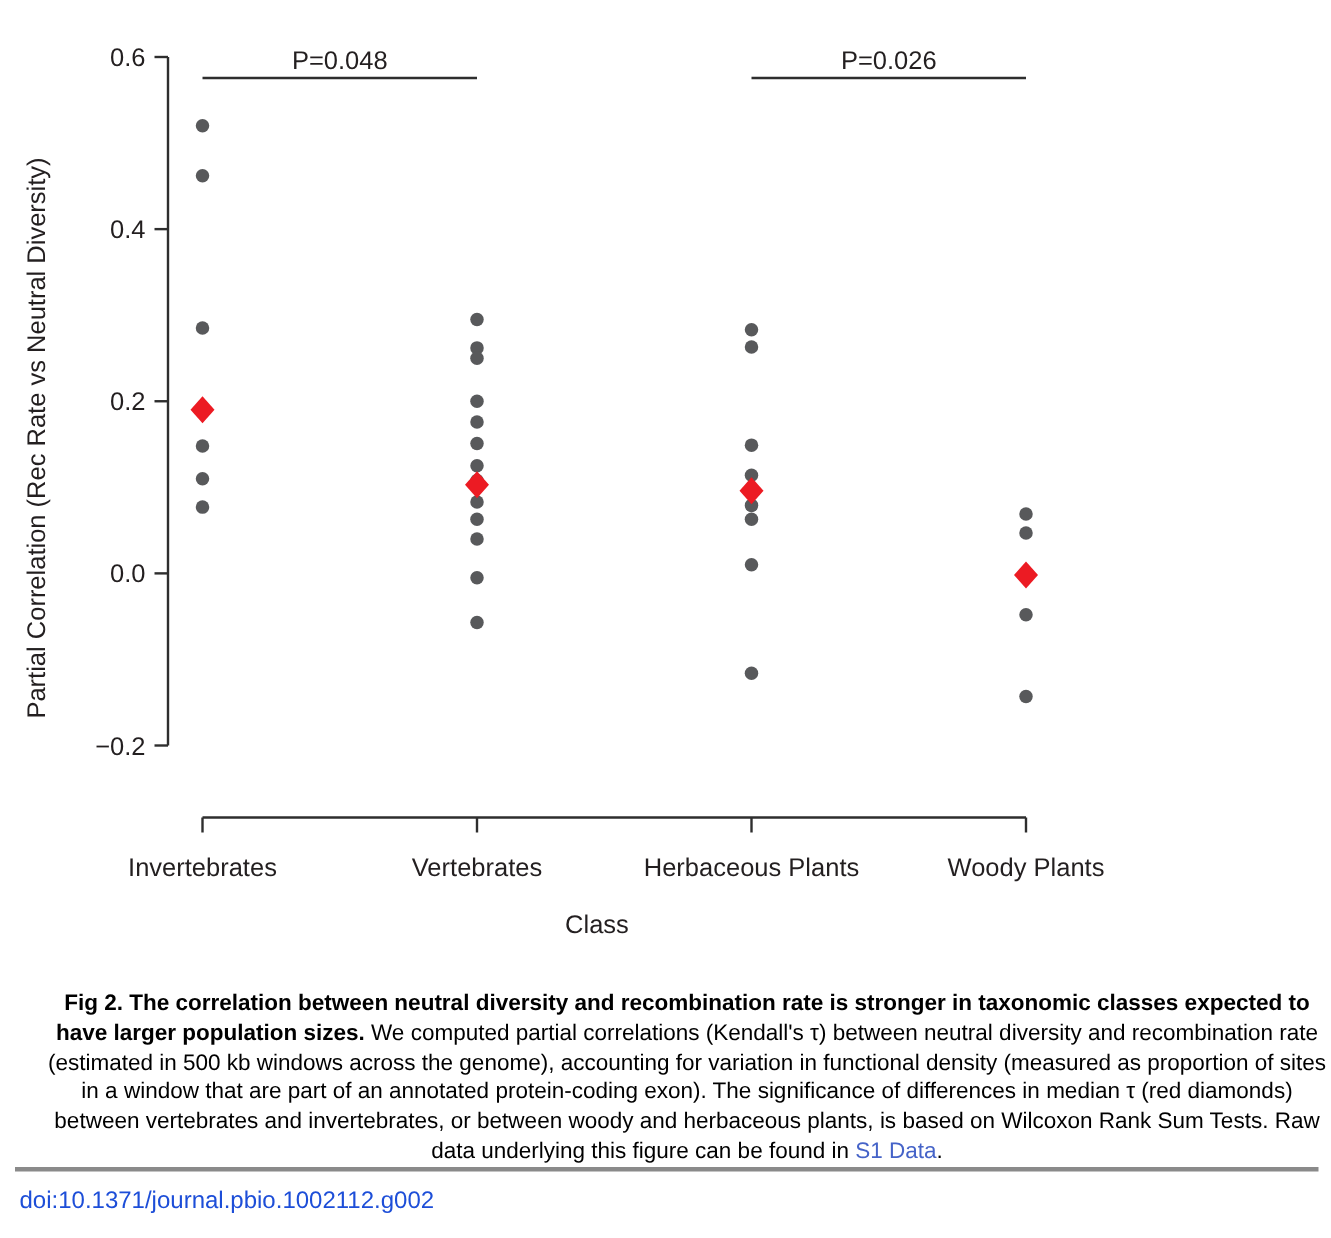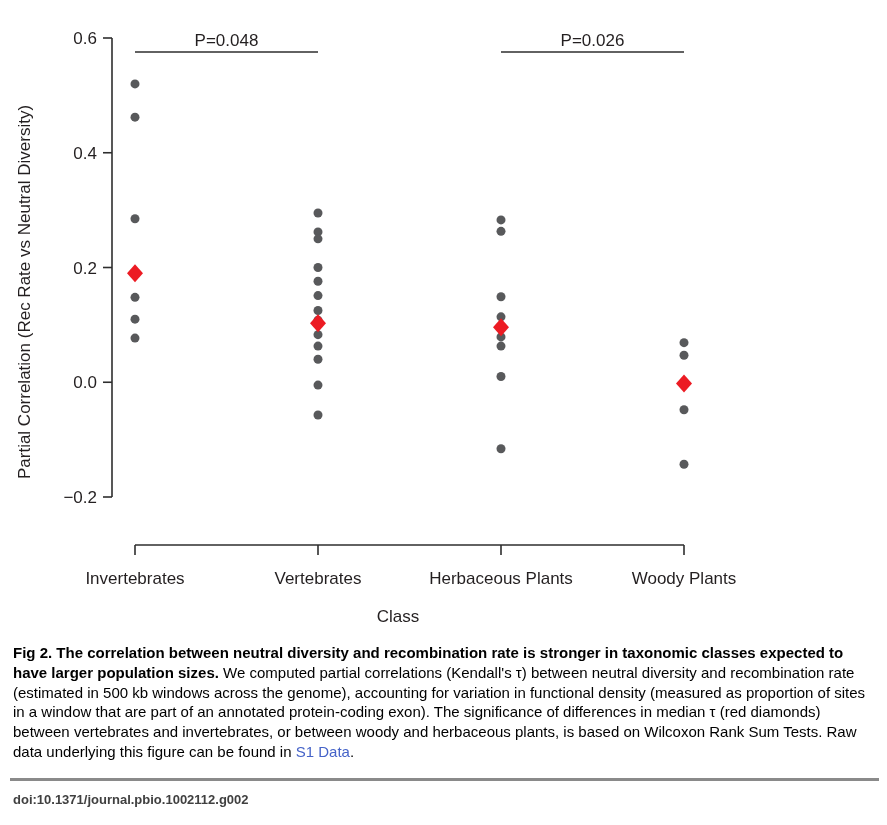--- a/index.html
+++ b/index.html
@@ -7,29 +7,29 @@
     width:887px;height:825px;background:#ffffff;position:relative;overflow:hidden;
     font-family:"Liberation Sans",sans-serif;color:#000;
   }
   #chart{position:absolute;left:0;top:0;}
   #chart text{font-family:"Liberation Sans",sans-serif;font-size:17px;fill:#231F20;}
   #chart text.end{text-anchor:end;}
   #chart text.mid{text-anchor:middle;}
   #chart line{stroke:#2e2e2e;stroke-width:1.6;}
   .caption{
     position:absolute;left:13px;top:643px;width:858px;
-    font-size:15px;line-height:19.8px;color:#000;margin:0;
+    font-size:15px;line-height:19.8px;color:#000;margin:16px;text-align:center;
   }
   .caption strong{font-weight:bold;}
   .caption a{text-decoration:none;cursor:pointer;}
   .rule{
     position:absolute;left:10px;top:778px;width:869px;height:3px;background:#8a8a8a;
   }
   .doi{
-    position:absolute;left:13px;top:792px;font-size:13px;color:#404040;font-weight:bold;
+    position:absolute;left:13px;top:792px;font-size:16px;color:#1d4ed8;
   }
 </style>
 </head>
 <body>
 
 <svg id="chart" width="887" height="636" viewBox="0 0 887 636">
     <line x1="112" y1="38" x2="112" y2="497"></line>
     <line x1="103" y1="38" x2="112" y2="38"></line>
     <text x="97" y="44" class="end">0.6</text>
     <line x1="103" y1="152.74999999999997" x2="112" y2="152.74999999999997"></line>

